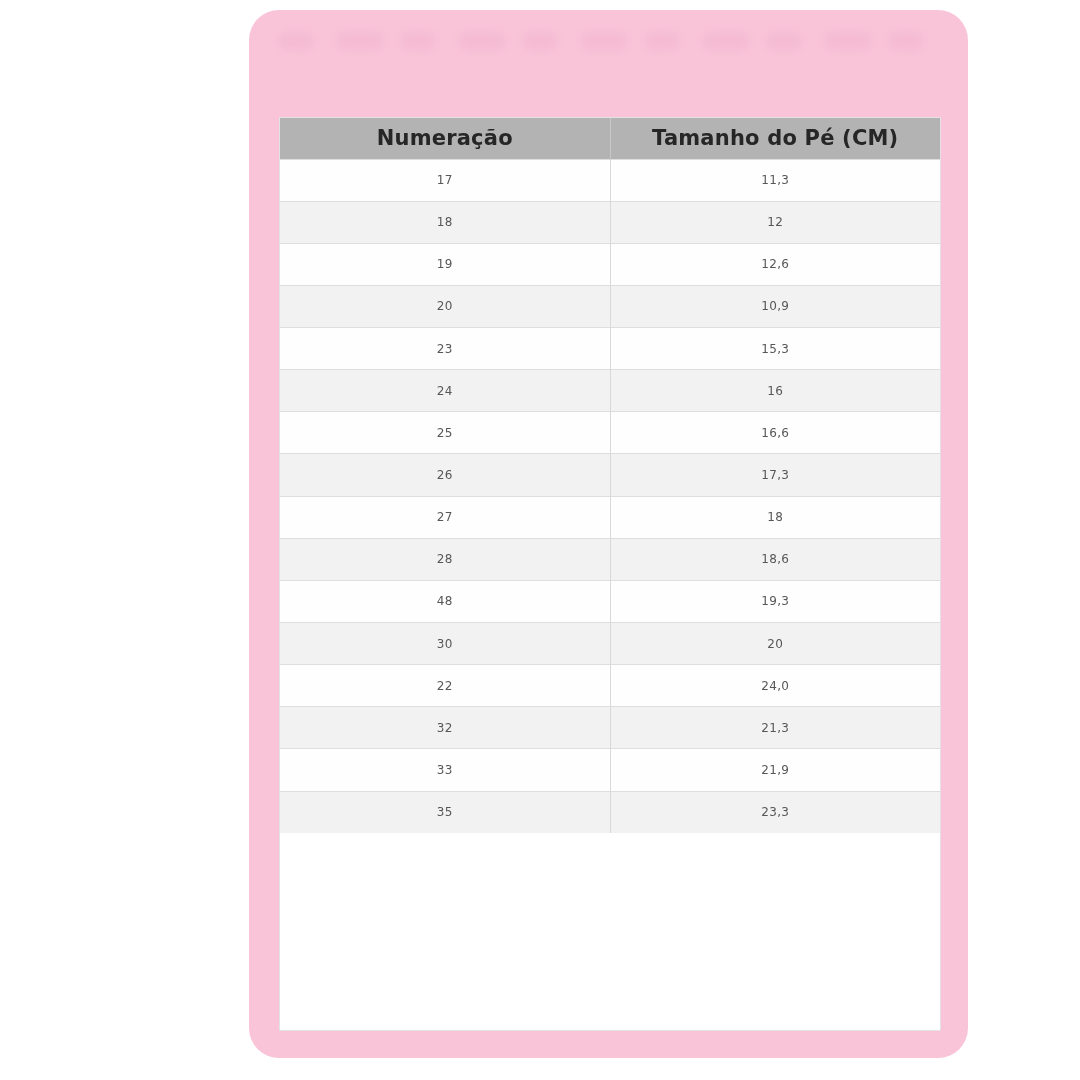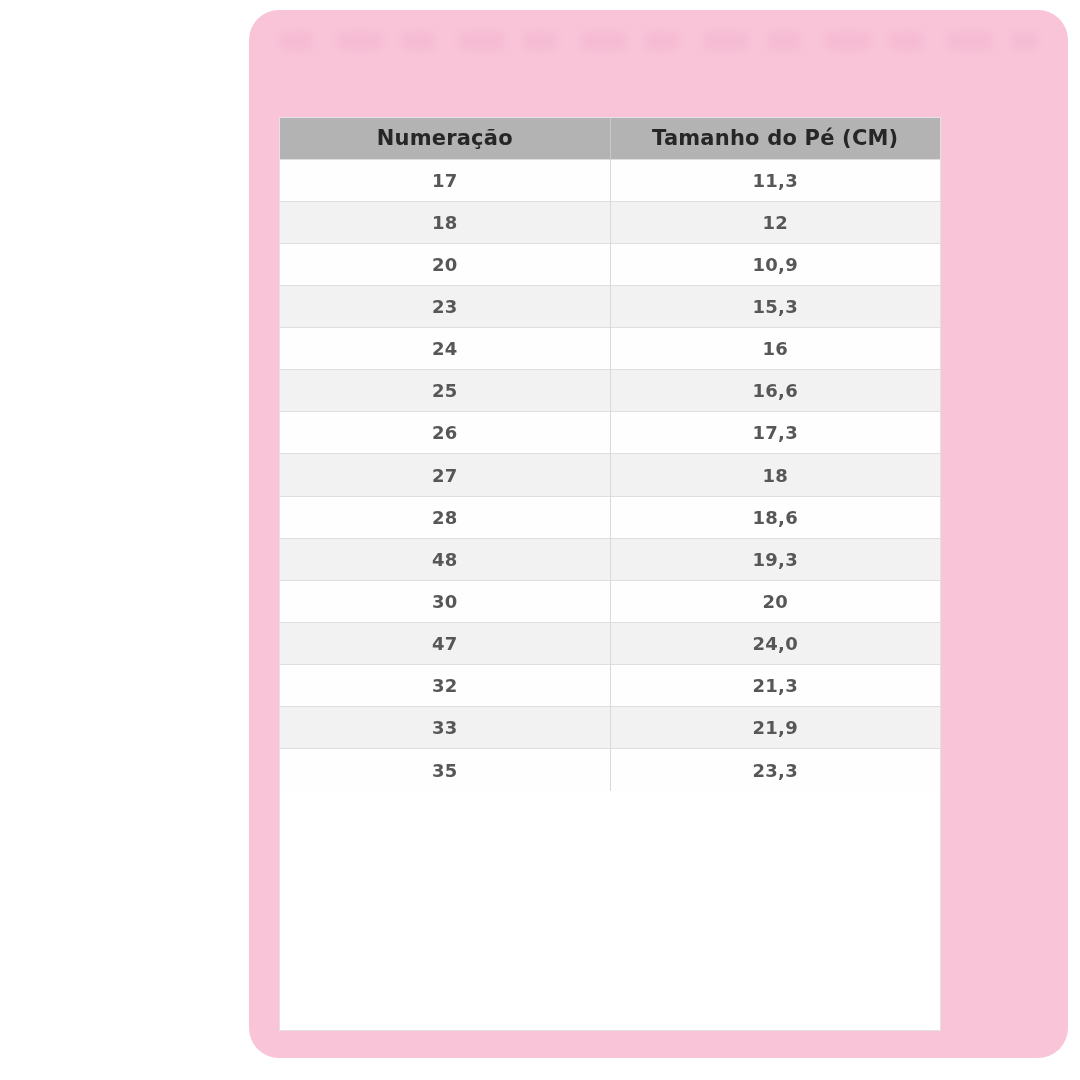--- a/index.html
+++ b/index.html
@@ -21,21 +21,21 @@
     overflow: hidden;
   }
   .canvas {
     position: relative;
     width: 1080px; height: 1080px;
     background: #ffffff;
   }
   .card {
     position: absolute;
     left: 249px; top: 10px;
-    width: 819px; height: 1048px;
+    width: 719px; height: 1048px;
     background: var(--pink);
     border-radius: 30px;
   }
   
   .card-top-pattern {
     position: absolute;
     left: 30px; right: 30px; top: 22px;
     height: 18px;
     background: repeating-linear-gradient(
       90deg,
@@ -66,22 +66,22 @@
     color: var(--header-text);
     font-size: 21px;
     font-weight: bold;
     letter-spacing: 0.2px;
     text-align: center;
     vertical-align: middle;
   }
   th:first-child { border-right: 1px solid #c8c8c8; }
   td {
     height: 42.15px;
-    font-size: 18px;
-    font-weight: bold;
+    font-size: 12px;
+    font-weight: normal;
     color: var(--cell-text);
     letter-spacing: 0.3px;
     text-align: center;
     vertical-align: middle;
     border-top: 1px solid var(--border);
   }
   td:first-child { border-right: 1px solid #d9d9d9; }
   tbody tr:nth-child(odd)  td { background: var(--row-white); }
   tbody tr:nth-child(even) td { background: var(--row-alt); }
 </style>
@@ -100,20 +100,24 @@
           </tr>
         </thead>
         <tbody>
             <tr>
               <td>17</td>
               <td>11,3</td>
             </tr>
             <tr>
               <td>18</td>
               <td>12</td>
+            </tr>
+            <tr>
+              <td>19</td>
+              <td>12,6</td>
             </tr>
             <tr>
               <td>20</td>
               <td>10,9</td>
             </tr>
             <tr>
               <td>23</td>
               <td>15,3</td>
             </tr>
             <tr>
@@ -138,21 +142,21 @@
             </tr>
             <tr>
               <td>48</td>
               <td>19,3</td>
             </tr>
             <tr>
               <td>30</td>
               <td>20</td>
             </tr>
             <tr>
-              <td>47</td>
+              <td>22</td>
               <td>24,0</td>
             </tr>
             <tr>
               <td>32</td>
               <td>21,3</td>
             </tr>
             <tr>
               <td>33</td>
               <td>21,9</td>
             </tr>

